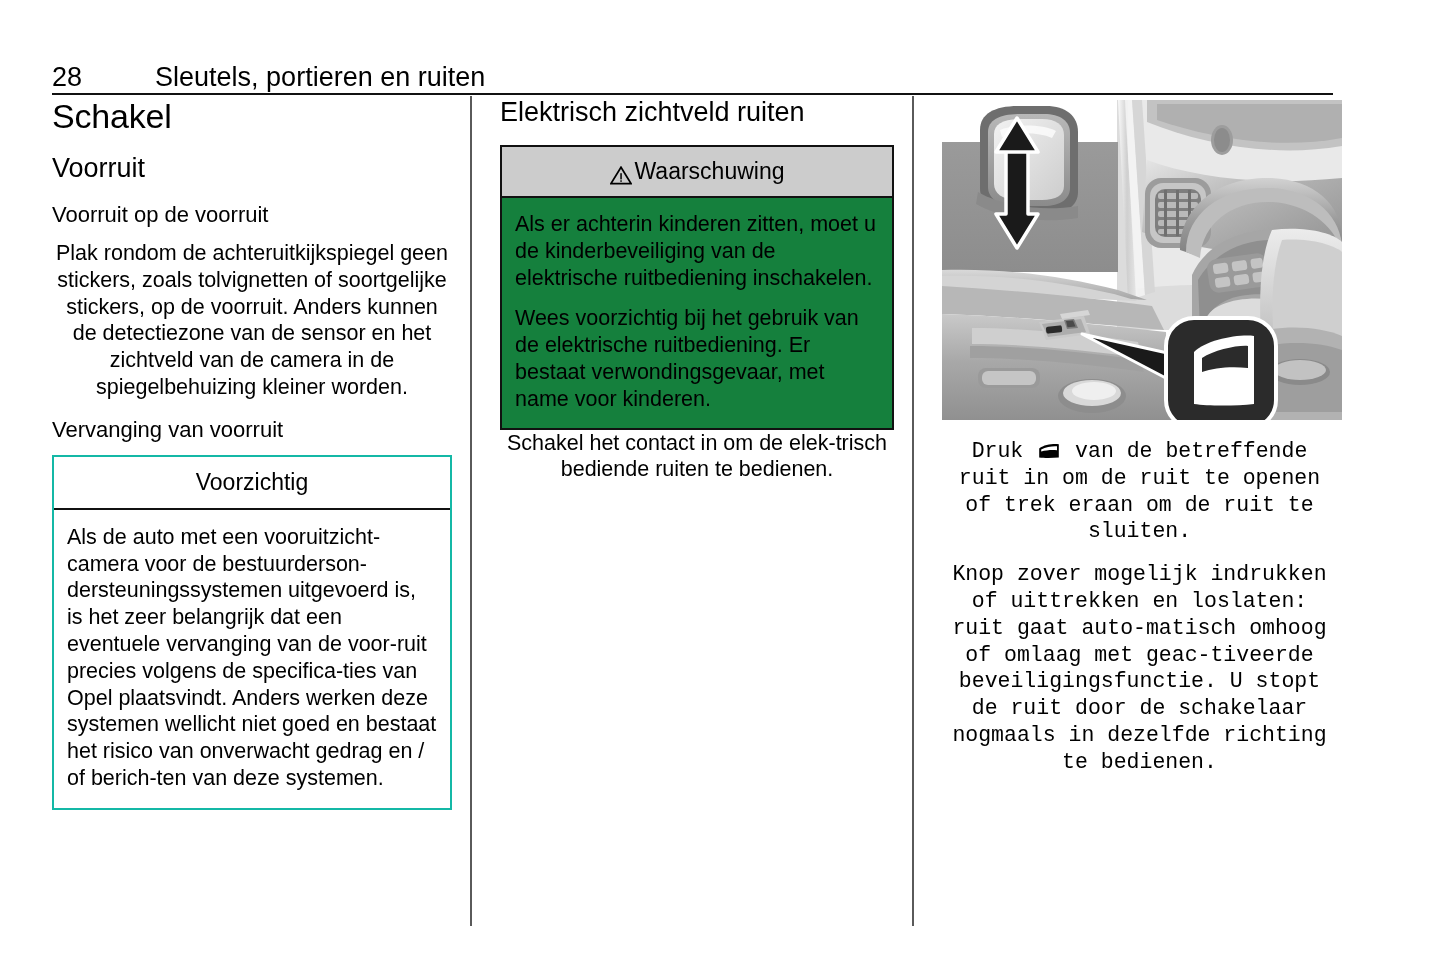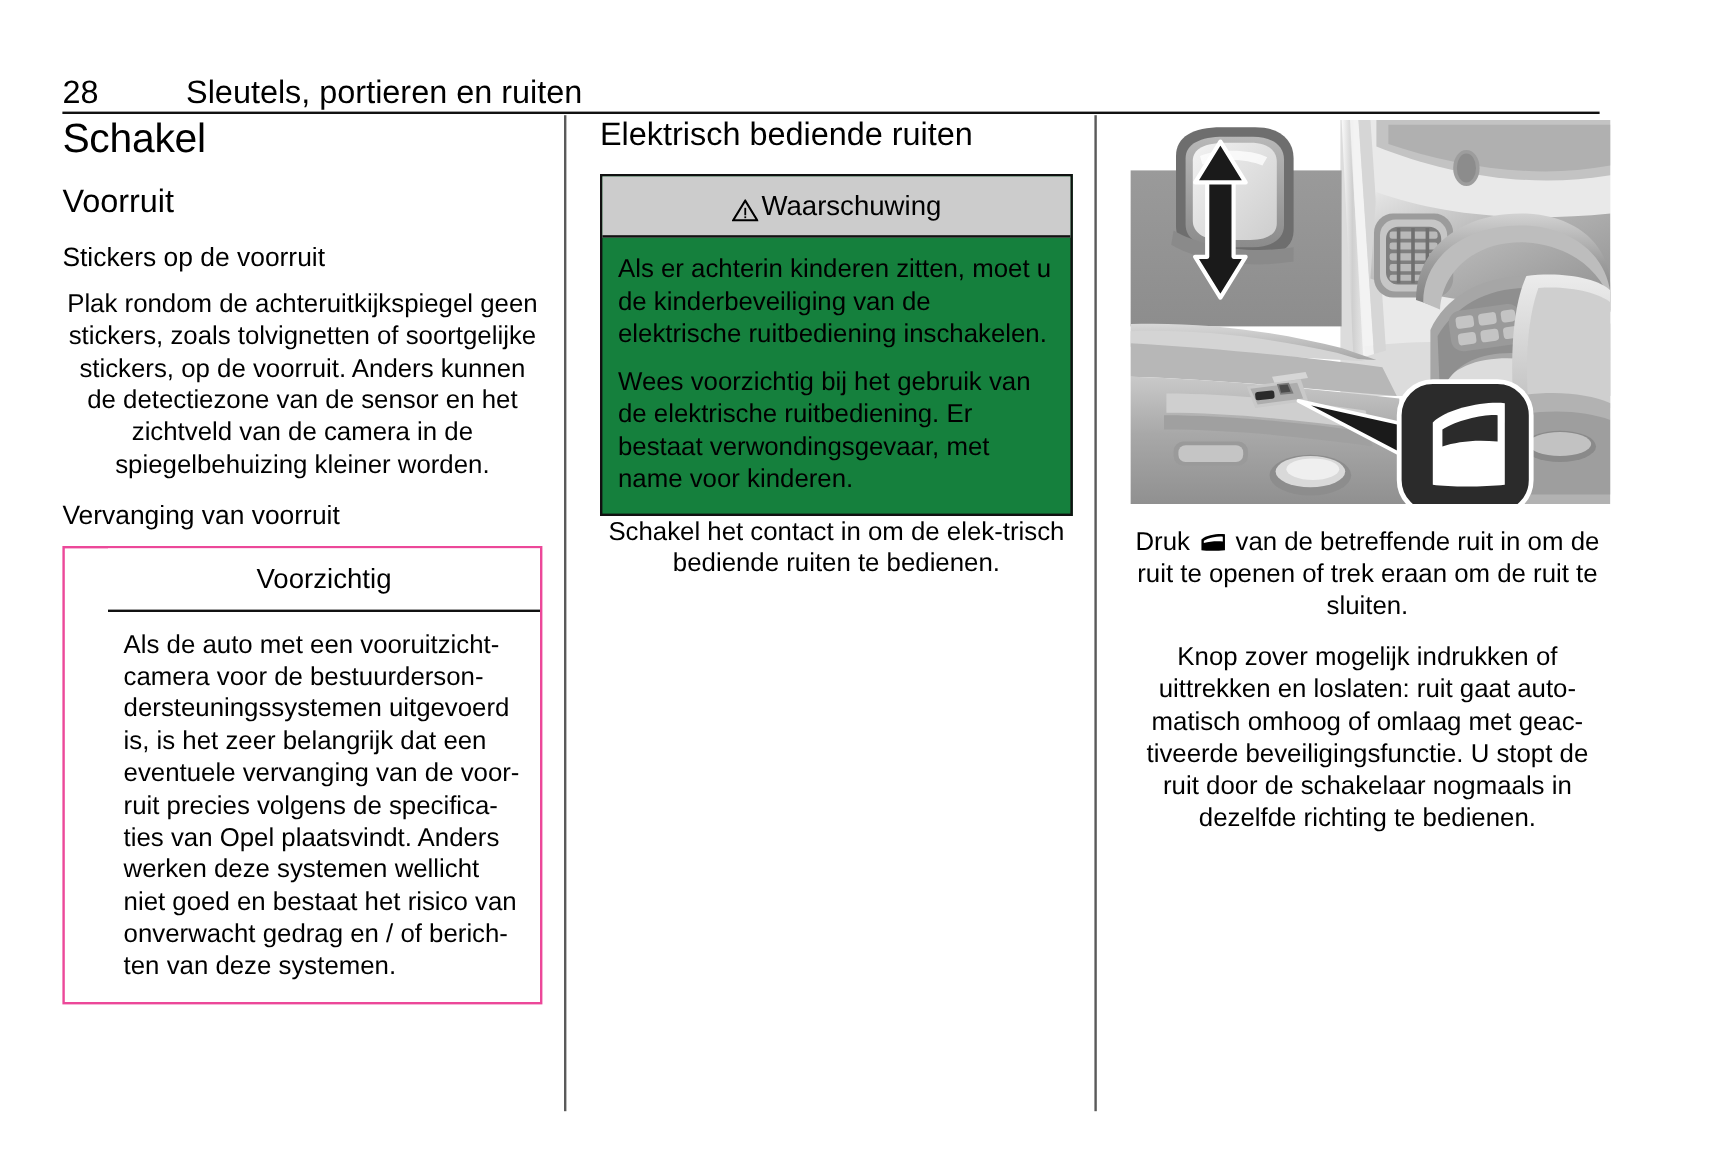--- a/index.html
+++ b/index.html
@@ -49,21 +49,21 @@
     display: flex;
   }
   .col {
     position: relative;
     box-sizing: border-box;
   }
   .col-1 { width: 418px; padding-right: 18px; }
   .col-2 { width: 442px; padding-left: 28px; padding-right: 18px;
            border-left: 2px solid #5a5a5a; }
   .col-3 { width: 425px; padding-left: 28px;
-           border-left: 2px solid #5a5a5a; }
+           border-left: 2px solid #5a5a5a; font-family: Liberation Mono, monospace; }
 
   
   h1.sec-title {
     font-size: 34px;
     line-height: 40px;
     font-weight: 400;
     margin: 0 0 16px 0;
     letter-spacing: -0.2px;
   }
   h2.sub-title {
@@ -88,24 +88,23 @@
     font-size: 21.5px;
     line-height: 26.8px;
     margin: 0 0 16px 0;
     font-weight: 400;
     text-align: center;
   }
   p.body:last-child { margin-bottom: 0; }
 
   
   .caution-box {
-    border: 2px solid #ec4899;
+    border: 2px solid #14b8a6;
     margin-top: 6px;
     background: #ffffff;
-    padding-left: 36px;
   }
   .caution-head {
     border-bottom: 2px solid #111;
     text-align: center;
     font-size: 23px;
     line-height: 28px;
     padding: 11px 6px 12px 6px;
     background: #ffffff;
   }
   .caution-body {
@@ -178,34 +177,34 @@
 <div class="page-header">
   <span class="page-number">28</span>
   <span class="page-header-title">Sleutels, portieren en ruiten</span>
 </div>
 
 <div class="columns">
 
   <div class="col col-1">
     <h1 class="sec-title">Schakel</h1>
     <h2 class="sub-title">Voorruit</h2>
-    <h3 class="sub-sub-title">Stickers op de voorruit</h3>
+    <h3 class="sub-sub-title">Voorruit op de voorruit</h3>
     <p class="body">Plak rondom de achteruitkijkspiegel geen stickers, zoals tolvignetten of soortgelijke stickers, op de voorruit. Anders kunnen de detectiezone van de sensor en het zichtveld van de camera in de spiegelbehuizing kleiner worden.</p>
     <h3 class="sub-sub-title">Vervanging van voorruit</h3>
 
     <div class="caution-box">
       <div class="caution-head">Voorzichtig</div>
       <div class="caution-body">
         <p>Als de auto met een vooruitzicht-camera voor de bestuurderson-dersteuningssystemen uitgevoerd is, is het zeer belangrijk dat een eventuele vervanging van de voor-ruit precies volgens de specifica-ties van Opel plaatsvindt. Anders werken deze systemen wellicht niet goed en bestaat het risico van onverwacht gedrag en / of berich-ten van deze systemen.</p>
       </div>
     </div>
   </div>
 
   <div class="col col-2">
-    <h2 class="col-title">Elektrisch bediende ruiten</h2>
+    <h2 class="col-title">Elektrisch zichtveld ruiten</h2>
 
     <div class="warning-box">
       <div class="warning-head">
         <span class="warn-tri">
           <svg viewBox="0 0 22 19" width="22" height="19" aria-hidden="true">
             <path d="M11 1.2 L21 17.6 L1 17.6 Z" fill="none" stroke="#000" stroke-width="1.7" stroke-linejoin="miter"></path>
             <rect x="10.3" y="7.2" width="1.5" height="6.2" fill="#000"></rect>
             <rect x="10.3" y="14.3" width="1.5" height="1.5" fill="#000"></rect>
           </svg>
         </span>

